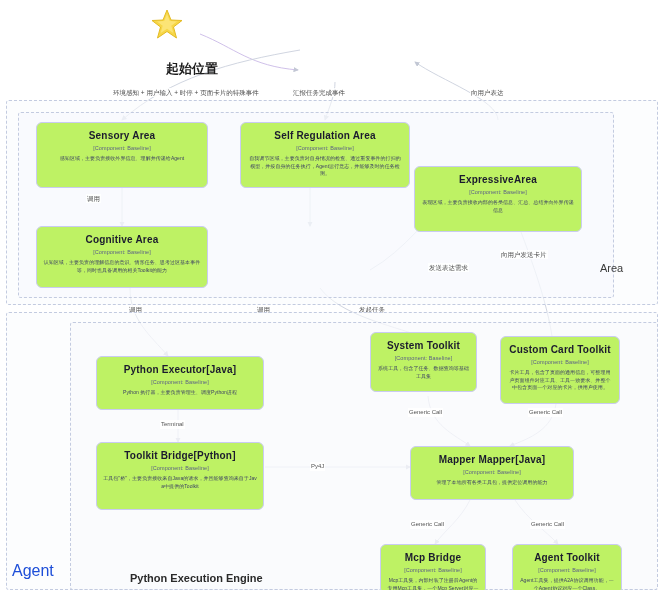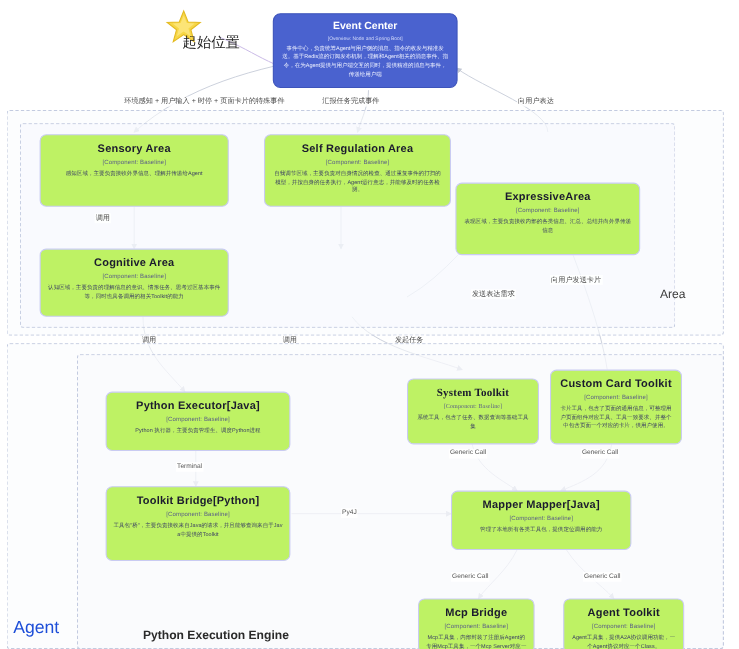--- a/index.html
+++ b/index.html
@@ -93,23 +93,24 @@
     background: rgba(255,255,255,0.85);
     padding: 0 1px;
     line-height: 9px;
   }
   .elabel.en { font-size: 6px; color: #555; }
 
   
   .start-text {
     position: absolute;
     font-size: 13px;
-    font-weight: normal;
+    font-weight: bold;
     color: #1d1d1d;
     white-space: nowrap;
+    margin-top: 30px;
   }
   .star-icon { position: absolute; }
 
   .area-label {
     position: absolute;
     font-size: 11px;
     color: #3a3a3a;
   }
   .agent-label {
     position: absolute;
@@ -172,25 +173,20 @@
   </svg>
 
   <div class="star-icon" style="left:150px; top:8px;">
     <svg width="34" height="32" viewBox="0 0 34 32">
       <polygon points="17,2 21,12 32,12.5 23.5,19 26.5,30 17,23.5 7.5,30 10.5,19 2,12.5 13,12" fill="#f7d747" stroke="#e4bb24" stroke-width="1"></polygon>
       <polygon points="17,6 19.8,13 27,13.4 21.3,17.8 23.3,25 17,20.7 10.7,25 12.7,17.8 7,13.4 14.2,13" fill="#fde98a" opacity="0.7"></polygon>
     </svg>
   </div>
   <div class="start-text" style="left:166px; top:30px;">起始位置</div>
 
-  <div class="event-center" style="left:248px; top:12px; width:168px; height:68px;">
-    <div class="t">Event Center</div>
-    <div class="s">[Overview: Node and Spring Boot]</div>
-    <div class="d">事件中心，负责统筹Agent与用户侧的消息、指令的收发与精准发送。基于Redis流的订阅发布机制，理解和Agent相关的消息事件、指令，在为Agent提供与用户端交互的同时，提供精准的消息与事件，传递给用户端</div>
-  </div>
 
   <div class="elabel" style="left:112px; top:88px;">环境感知 + 用户输入 + 时停 + 页面卡片的特殊事件</div>
   <div class="elabel" style="left:292px; top:88px;">汇报任务完成事件</div>
   <div class="elabel" style="left:470px; top:88px;">向用户表达</div>
 
   <div class="group" style="left:6px; top:100px; width:652px; height:205px;"></div>
   <div class="group" style="left:18px; top:112px; width:596px; height:186px; background:rgba(245,247,253,0.5);"></div>
   <div class="area-label" style="left:600px; top:262px;">Area</div>
 
   <div class="card" style="left:36px; top:122px; width:172px; height:66px;">
@@ -224,21 +220,21 @@
   <div class="elabel" style="left:358px; top:305px;">发起任务</div>
   <div class="elabel" style="left:428px; top:263px;">发送表达需求</div>
   <div class="elabel" style="left:500px; top:250px;">向用户发送卡片</div>
 
   <div class="group" style="left:6px; top:312px; width:652px; height:278px;"></div>
   <div class="agent-label" style="left:12px; top:562px;">Agent</div>
 
   <div class="group" style="left:70px; top:322px; width:588px; height:268px; background:rgba(248,249,253,0.45);"></div>
   <div class="engine-label" style="left:130px; top:572px;">Python Execution Engine</div>
 
-  <div class="card" style="left:370px; top:344px; width:120px; height:60px;font-family:Liberation Serif, serif;">
+  <div class="card" style="left:370px; top:332px; width:107px; height:60px;">
     <div class="t">System Toolkit</div>
     <div class="s">[Component: Baseline]</div>
     <div class="d">系统工具，包含了任务、数据查询等基础工具集</div>
   </div>
 
   <div class="card" style="left:500px; top:336px; width:120px; height:68px;">
     <div class="t">Custom Card Toolkit</div>
     <div class="s">[Component: Baseline]</div>
     <div class="d">卡片工具，包含了页面的通用信息，可整理用户页面组件对应工具、工具一致要求、并整个中包含页面一个对应的卡片，供用户使用。</div>
   </div>

